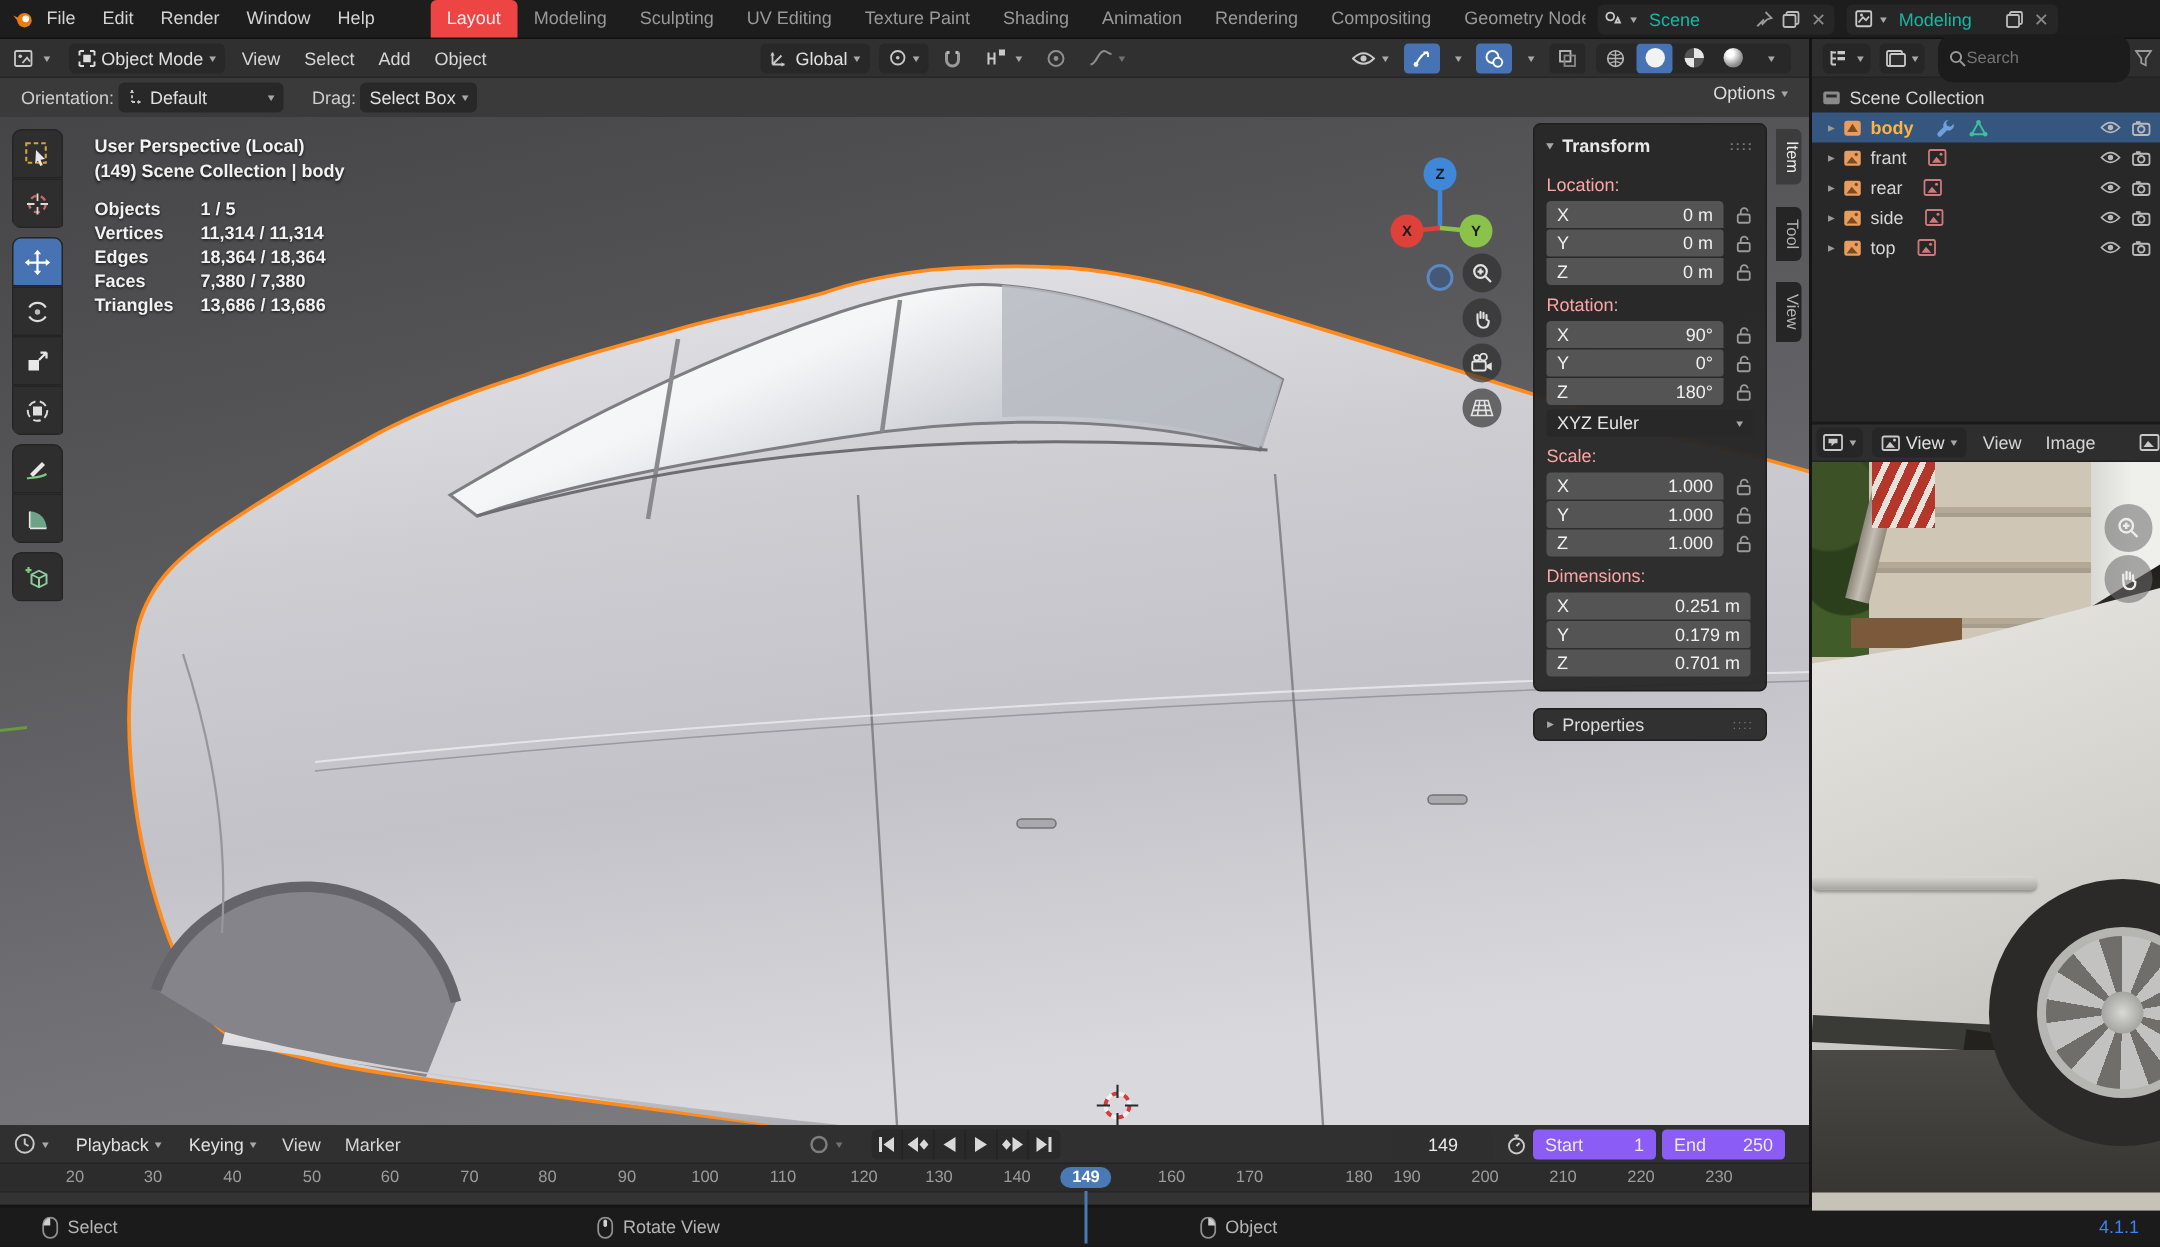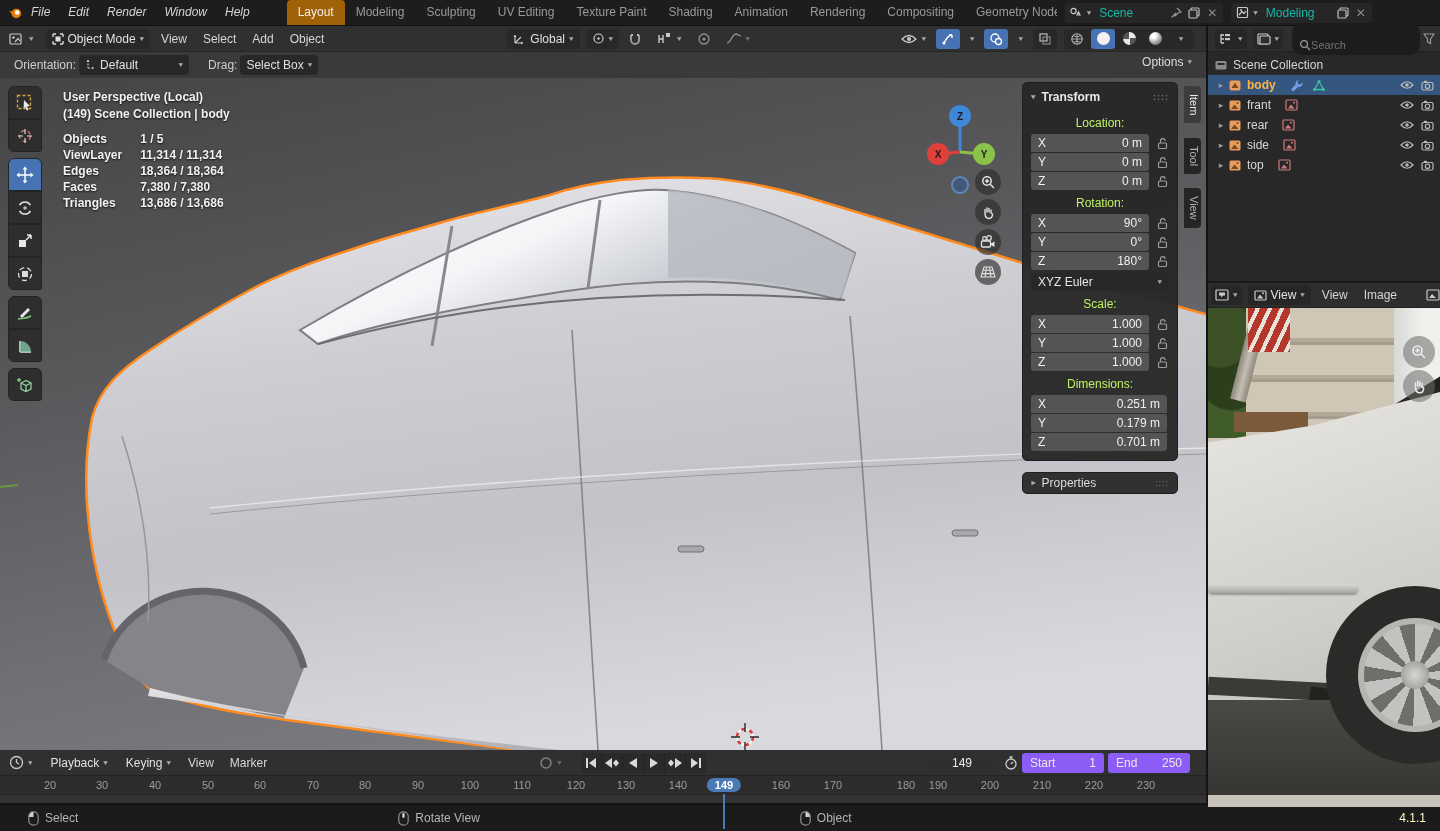--- a/index.html
+++ b/index.html
@@ -1,24 +1,24 @@
 <!DOCTYPE html>
 <html><head>
 <meta charset="utf-8">
 <style>
   * { margin:0; padding:0; box-sizing:border-box; }
   html,body { width:1440px; height:831px; background:#141414; font-family:"Liberation Sans", sans-serif; font-size:12px; color:#d0d0d0; overflow:hidden; }
   .abs { position:absolute; }
 
   
   #topbar { position:absolute; left:0; top:0; width:1440px; height:26px; background:#1d1d1d; display:flex; align-items:center; border-bottom:1px solid #111; }
-  .menu-item { padding:0 9px; color:#d4d4d4; line-height:25px; cursor:default;font-style:italic; }
+  .menu-item { padding:0 9px; color:#d4d4d4; line-height:25px; cursor:default; }
   #ws-tabs { display:flex; align-items:center; margin-left:28px; width:770px; overflow:hidden; height:26px; }
   .ws-tab { padding:0 11px; line-height:25px; color:#999; white-space:nowrap; }
-  .ws-tab.active { background:#a16207; color:#efefef; border-radius:4px 4px 0 0; }
+  .ws-tab.active { background:#ef4444; color:#efefef; border-radius:4px 4px 0 0; }
   .db-selector { display:flex; align-items:center; gap:4px; background:#262626; border-radius:4px; height:20px; padding:0 4px; margin-left:8px; }
   .db-selector .txt { color:#14b8a6; padding:0 4px; min-width:70px; }
   .mini-ic { width:14px; height:14px; display:inline-flex; align-items:center; justify-content:center; color:#9a9a9a; }
   .xbtn { color:#8a8a8a; font-size:12px; padding:0 2px; }
 
   
   #viewport { position:absolute; left:0; top:26px; width:1206px; height:724px; overflow:hidden; }
   #vp-header { position:absolute; left:0; top:0; width:100%; height:26px; background:#303030; display:flex; align-items:center; z-index:30; border-bottom:1px solid #262626;}
   #vp-tools { position:absolute; left:0; top:26px; width:100%; height:26px; background:#3a3a3a; display:flex; align-items:center; z-index:30; }
   .hdr-btn { display:flex; align-items:center; gap:4px; background:#282828; border-radius:4px; height:20px; padding:0 6px; margin:0 3px; color:#e0e0e0; }
@@ -51,21 +51,21 @@
   .minus-ball { position:absolute; width:18px; height:18px; border-radius:50%; background:rgba(55,90,140,.55); border:2px solid #5d87c0; }
   .vp-nav-btn { position:absolute; left:975px; width:26px; height:26px; border-radius:50%; background:rgba(45,45,45,.65); display:flex; align-items:center; justify-content:center; z-index:15; }
 
   
   #cursor3d { position:absolute; left:731px; top:697px; width:28px; height:28px; z-index:14; }
 
   
   #npanel { position:absolute; left:1022px; top:56px; width:156px; z-index:25; background:rgba(40,40,40,.96); border-radius:5px; padding:5px 8px 8px 8px; border:1px solid #1f1f1f; }
   .np-title { display:flex; align-items:center; color:#e8e8e8; font-weight:bold; padding:2px 0 6px 0; }
   .np-title .dots { margin-left:auto; color:#777; letter-spacing:1px; font-size:9px; }
-  .np-sec { color:#bef264; margin:6px 0 4px 0;text-align:center; }
+  .np-sec { color:#fca5a5; margin:6px 0 4px 0; }
   .nrow { display:flex; align-items:center; margin-bottom:1px; }
   .nfield { flex:0 0 118px; height:18px; background:#545454; border-radius:2px; display:flex; align-items:center; padding:0 7px; color:#f0f0f0; }
   .nfield.wide { flex:0 0 136px; }
   .nfield .axis { width:16px; }
   .nfield .nval { margin-left:auto; }
   .lockcol { margin-left:auto; display:flex; align-items:center; }
   .euler { height:18px; background:#282828; border-radius:2px; display:flex; align-items:center; padding:0 7px; color:#e6e6e6; margin-top:3px; }
   .euler .chev { margin-left:auto; }
   #props-bar { position:absolute; left:1022px; top:446px; width:156px; height:22px; z-index:25; background:rgba(43,43,43,.96); border:1px solid #1f1f1f; border-radius:5px; display:flex; align-items:center; padding:0 8px; color:#dddddd; }
   #props-bar .dots { margin-left:auto; color:#777; font-size:9px; letter-spacing:1px; }
@@ -85,26 +85,26 @@
   #playhead { position:absolute; left:724px; top:2px; transform:translateX(-50%); background:#4a7ab5; color:#fff; font-weight:bold; border-radius:9px; padding:1px 8px; font-size:11px; z-index:3; }
   #playhead-line { position:absolute; left:723px; top:18px; width:2px; height:35px; background:#4a7ab5; z-index:2; }
   .tl-field { display:flex; align-items:center; background:#8b5cf6; border-radius:3px; height:20px; padding:0 8px; color:#eaeaea; margin-left:4px; }
   .pb-group { display:flex; background:#2a2a2a; border-radius:4px; margin-left:10px; overflow:hidden; }
   .pb-btn { width:21px; height:20px; display:flex; align-items:center; justify-content:center; border-right:1px solid #232323; }
   #tl-strip { position:absolute; left:0; top:44px; width:100%; height:9px; background:#333333; border-top:1px solid #262626; }
 
   
   #statusbar { position:absolute; left:0; top:805px; width:1440px; height:26px; background:#1b1b1b; display:flex; align-items:center; color:#b5b5b5; }
   .sb-item { display:flex; align-items:center; gap:6px; margin-right:320px; }
-  #sb-version { margin-left:auto; margin-right:14px; color:#fef9c3; }
+  #sb-version { margin-left:auto; margin-right:14px; color:#3b82f6; }
 
   
   #right-col { position:absolute; left:1208px; top:26px; width:232px; height:781px; background:#282828; }
   #outliner-hdr { height:26px; background:#2e2e2e; display:flex; align-items:center; padding:0 4px; border-bottom:1px solid #222; }
-  #search-box { display:flex; align-items:flex-start; background:#1c1c1c; border-radius:10px; height:18px; padding:16px 7px; margin-left:6px; width:128px; }
+  #search-box { display:flex; align-items:center; background:#1c1c1c; border-radius:10px; height:18px; padding:16px 7px; margin-left:6px; width:128px; }
   #search-box input { background:transparent; border:none; outline:none; color:#bbb; width:90px; font-size:11px; font-family:inherit; }
   .ol-row { display:flex; align-items:center; height:20px; padding-left:6px; color:#d6d6d6; }
   .ol-row .caret { width:14px; color:#9a9a9a; font-size:9px; text-align:center; }
   .ol-row.sel { background:#35577f; }
   .ol-name { margin-left:5px; }
   .ol-name.active-obj { color:#ffb341; font-weight:bold; }
   .ol-right { margin-left:auto; display:flex; align-items:center; gap:6px; padding-right:6px; }
   .ol-mid { margin-left:14px; display:flex; align-items:center; }
 
   
@@ -415,21 +415,21 @@
   <div id="stats">
     <div class="line">User Perspective (Local)</div>
     <div class="line">(149) Scene Collection | body</div>
     <table>
       <tbody>
           <tr>
             <td class="lbl">Objects</td>
             <td>1 / 5</td>
           </tr>
       <tr>
-            <td class="lbl">ViewLayer</td>
+            <td class="lbl">Vertices</td>
             <td>11,314 / 11,314</td>
           </tr>
       <tr>
             <td class="lbl">Edges</td>
             <td>18,364 / 18,364</td>
           </tr>
       <tr>
             <td class="lbl">Faces</td>
             <td>7,380 / 7,380</td>
           </tr>

